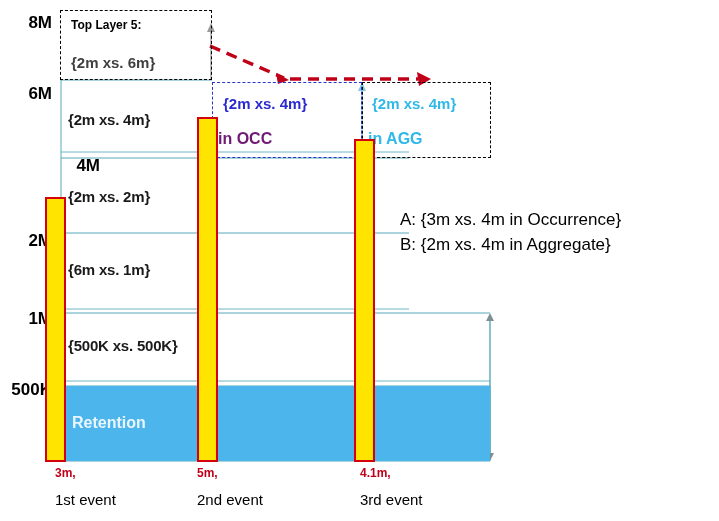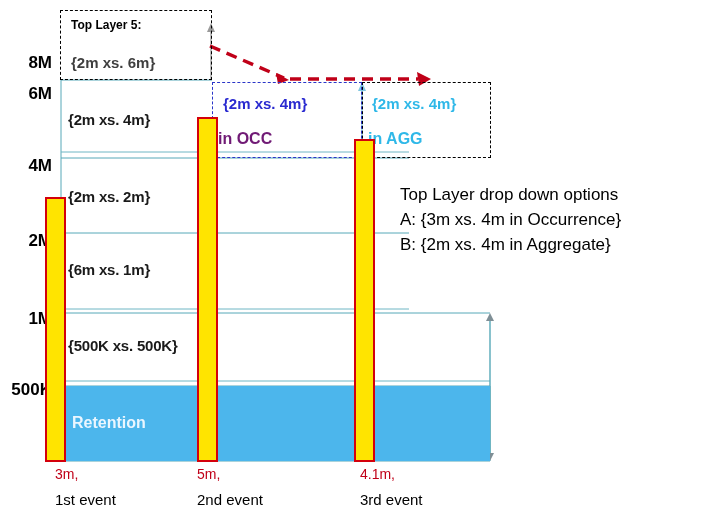--- a/index.html
+++ b/index.html
@@ -94,22 +94,22 @@
   .bar{
     position:absolute;
     background:#ffe400;
     border:2.5px solid #d4000b;
     box-sizing:border-box;
   }
 
   
   .event-val{
     position:absolute;
-    font-size:14px;
-    font-weight:normal;
+    font-size:12px;
+    font-weight:bold;
     color:#c00018;
     white-space:nowrap;
   }
   .event-name{
     position:absolute;
     font-size:15px;
     color:#000000;
     white-space:nowrap;
   }
 
@@ -161,23 +161,23 @@
 
     <line x1="362" y1="84" x2="362" y2="158" stroke="#5fb9d8" stroke-width="1"></line>
     <path d="M362,82 L358,91 L366,91 Z" fill="#7fc6e0"></path>
 
     <path d="M210,46 L284,78" stroke="#c00018" stroke-width="3.4" stroke-dasharray="11,7" fill="none"></path>
     <path d="M289,80 L276,73 L278,84 Z" fill="#c00018"></path>
     <path d="M290,79 L418,79" stroke="#c00018" stroke-width="3.4" stroke-dasharray="11,7" fill="none"></path>
     <path d="M431,79 L417,72 L419,86 Z" fill="#c00018"></path>
   </svg>
 
-  <div class="axis-label" style="left:0px;top:14px;width:52px;margin-top:40px;">8M</div>
+  <div class="axis-label" style="left:0px;top:14px;width:52px;">8M</div>
   <div class="axis-label" style="left:0px;top:85px;width:52px;">6M</div>
-  <div class="axis-label" style="left:0px;top:157px;width:52px;">4M</div>
+  <div class="axis-label" style="left:0px;top:157px;width:52px;padding-left:48px;">4M</div>
   <div class="axis-label" style="left:0px;top:232px;width:52px;">2M</div>
   <div class="axis-label" style="left:0px;top:310px;width:52px;">1M</div>
   <div class="axis-label" style="left:0px;top:381px;width:52px;">500K</div>
 
   <div class="dash-box-black" style="left:60px;top:10px;width:152px;height:70px;"></div>
   <div class="box-title" style="left:71px;top:18px;">Top Layer 5:</div>
   <div class="box-sub" style="left:71px;top:54px;">{2m xs. 6m}</div>
 
   <div class="layer-text" style="left:68px;top:111px;">{2m xs. 4m}</div>
   <div class="layer-text" style="left:68px;top:188px;">{2m xs. 2m}</div>
@@ -201,17 +201,16 @@
 
   <div class="event-val" style="left:55px;top:466px;">3m,</div>
   <div class="event-name" style="left:55px;top:491px;">1st event</div>
 
   <div class="event-val" style="left:197px;top:466px;">5m,</div>
   <div class="event-name" style="left:197px;top:491px;">2nd event</div>
 
   <div class="event-val" style="left:360px;top:466px;">4.1m,</div>
   <div class="event-name" style="left:360px;top:491px;">3rd event</div>
 
-  <div class="note" style="left:400px;top:183px;">Top Layer drop down options</div>
   <div class="note" style="left:400px;top:208px;">A: {3m xs. 4m in Occurrence}</div>
   <div class="note" style="left:400px;top:233px;">B: {2m xs. 4m in Aggregate}</div>
 
 </div>
 
 </body></html>

